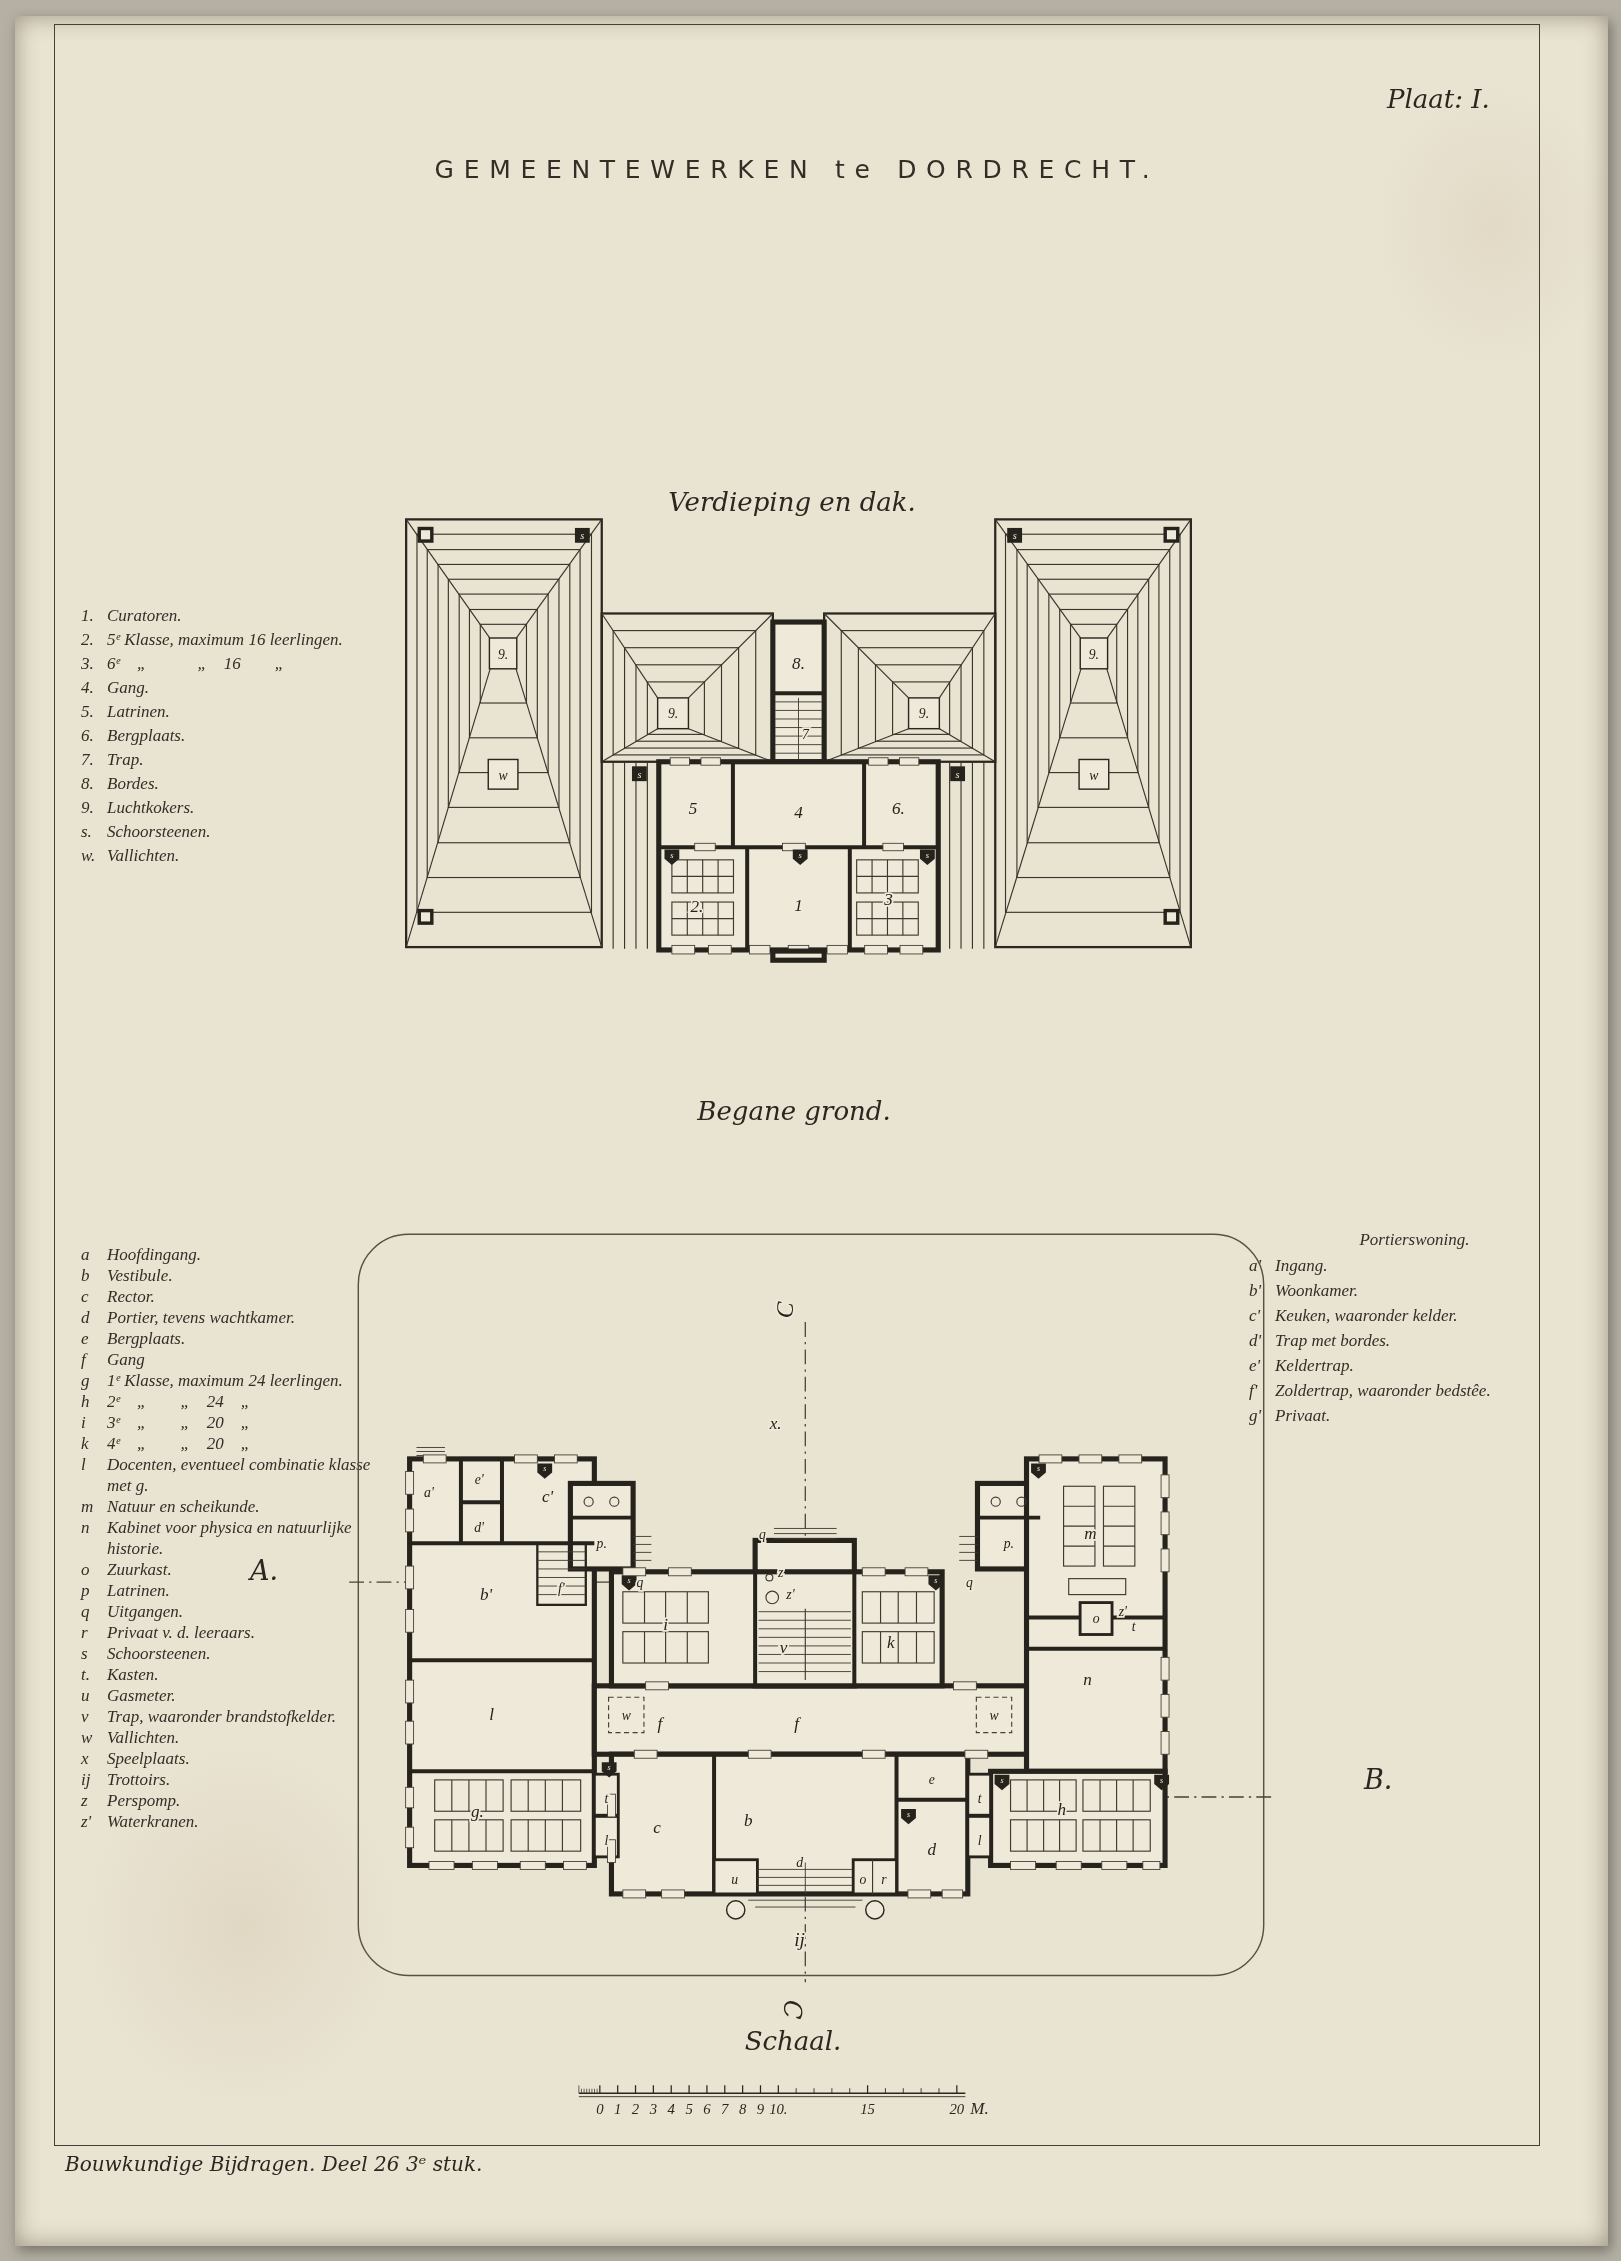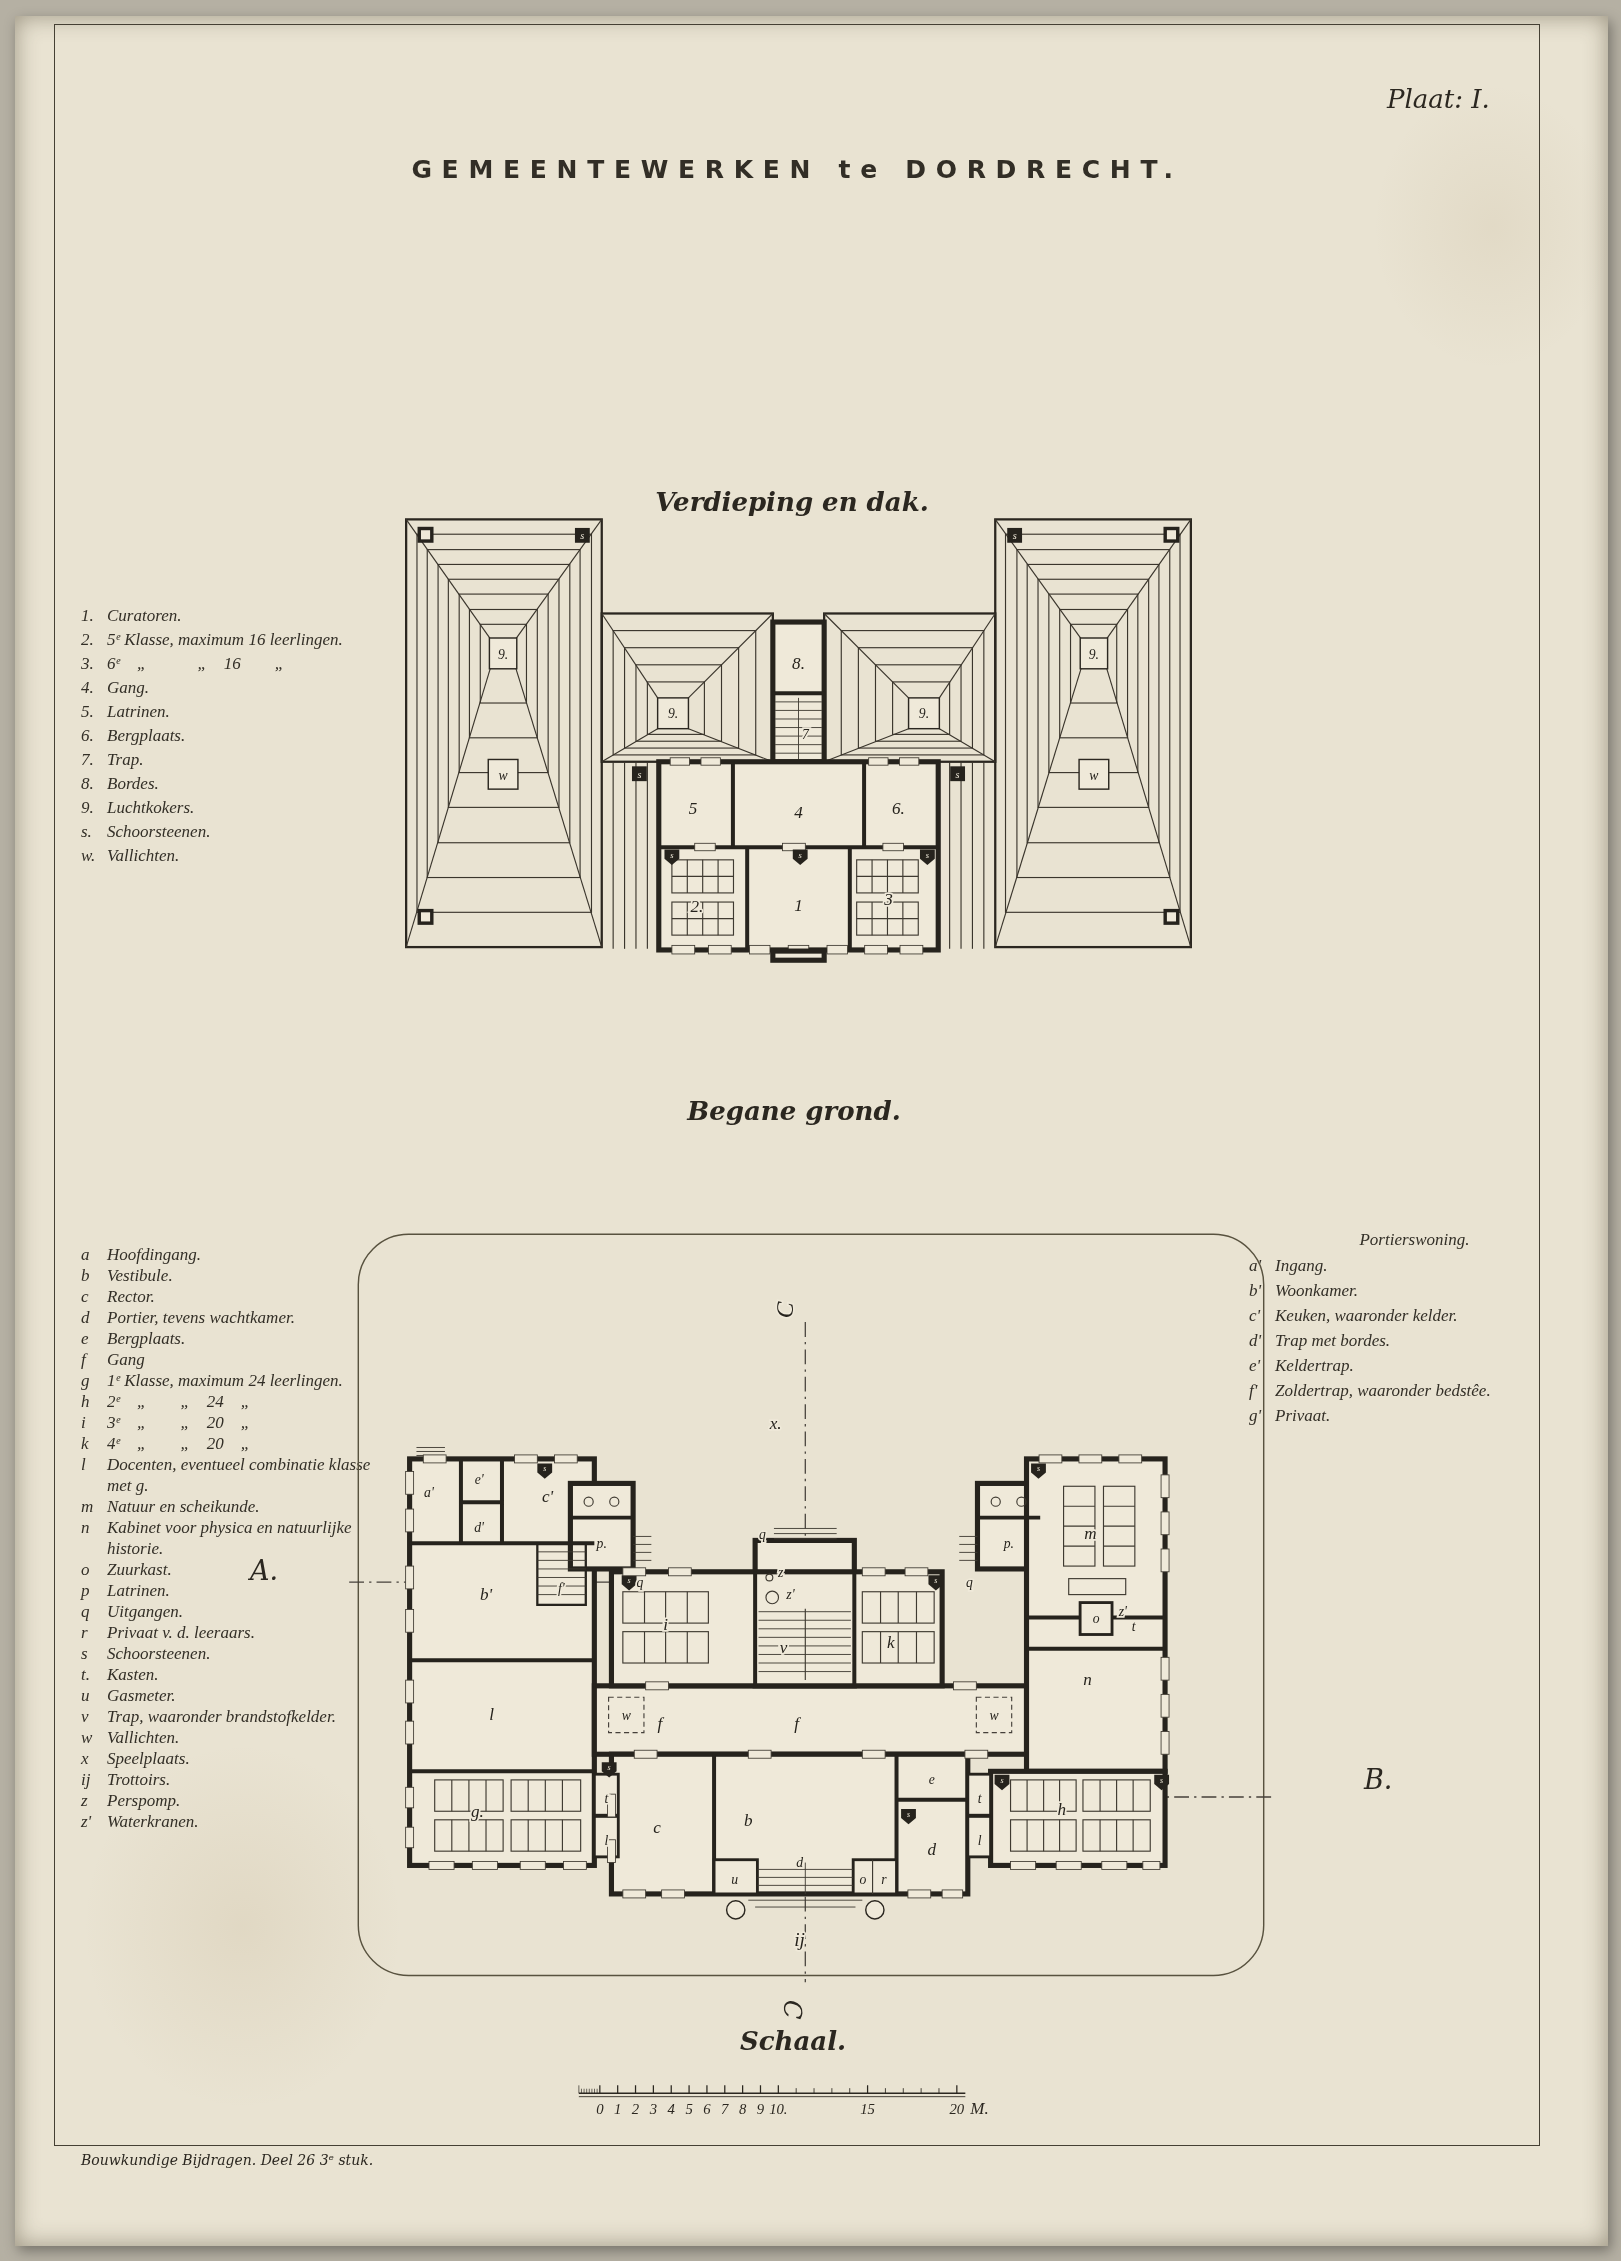--- a/index.html
+++ b/index.html
@@ -7,21 +7,21 @@
         font-family:"Liberation Serif", serif;color:#26231d;}
   #sheet{position:absolute;left:15px;top:16px;width:1593px;height:2230px;background:#e9e3d2;
          box-shadow:0 0 23px rgba(60,50,30,.45) inset, 3.4px 4.6px 12.5px rgba(0,0,0,.35);}
   #sheet .stain1{position:absolute;left:68px;top:1728px;width:319px;height:365px;border-radius:50%;
          background:radial-gradient(closest-side, rgba(150,120,70,.10), rgba(150,120,70,0));}
   #sheet .stain2{position:absolute;left:1358px;top:68px;width:240px;height:285px;border-radius:50%;
          background:radial-gradient(closest-side, rgba(140,110,60,.08), rgba(140,110,60,0));}
   #frame{position:absolute;left:54px;top:24px;width:1484px;height:2120px;border:1.7px solid #45403４;
          border:1.7px solid #454034;}
   .abs{position:absolute;}
-  .ctr{transform:translateX(-50%);font-weight:bold;}
+  .ctr{transform:translateX(-50%);}
   .caps{font-family:"DejaVu Sans", sans-serif;font-size:25px;letter-spacing:9.7px;color:#322e26;}
   .script{font-style:italic;font-family:"DejaVu Serif", serif;color:#2b2720;}
   .leg{font-style:italic;font-size:17px;color:#332f27;}
   .lrow{display:flex;line-height:21px;}
   .lrow2{display:flex;line-height:25px;}
   .lkey{width:26px;flex:0 0 26px;}
   .ltxt{white-space:pre-wrap;}
   
   svg{position:absolute;overflow:visible;}
   .roof{fill:none;stroke:#3a352c;stroke-width:2;}
@@ -618,15 +618,15 @@
    <text class="tick" x="234" y="70">6</text>
    <text class="tick" x="265.5" y="70">7</text>
    <text class="tick" x="297" y="70">8</text>
    <text class="tick" x="328.5" y="70">9</text>
    <text class="tick" x="360" y="70">10.</text>
    <text class="tick" x="517.5" y="70">15</text>
    <text class="tick" x="675" y="70">20</text>
    <text class="tick" x="715" y="70" style="font-size:30px">M.</text>
  </svg>
 
- <div class="abs script" style="left:81px;top:2152px;font-size:14px;">Bouwkundige Bijdragen. Deel 26  3ᵉ stuk.</div>
+ <div class="abs script" style="left:65px;top:2152px;font-size:20px;">Bouwkundige Bijdragen. Deel 26  3ᵉ stuk.</div>
 </div>
 
 
 </body></html>

